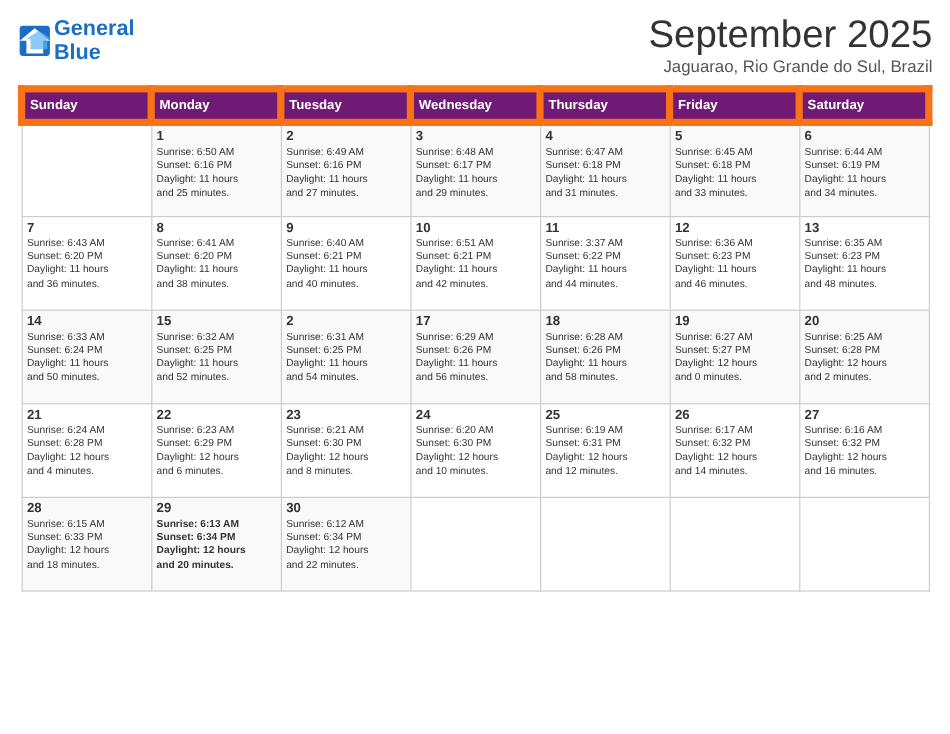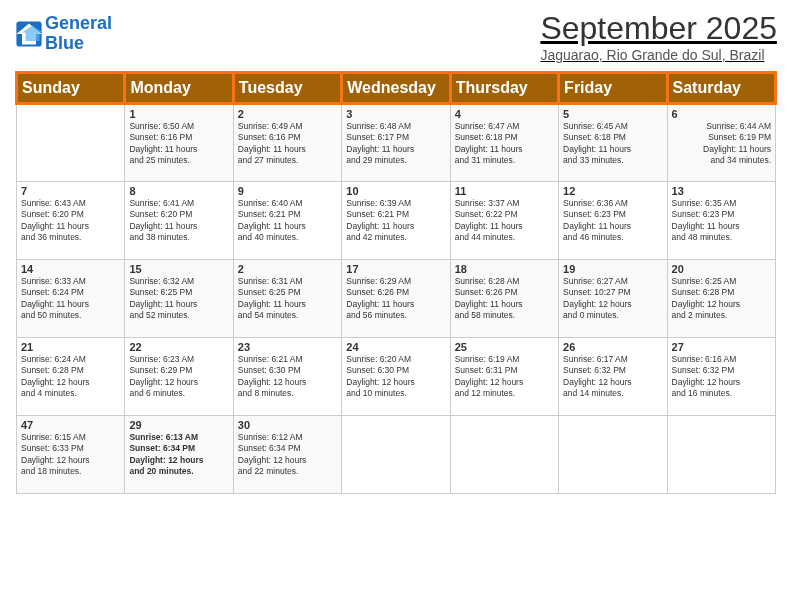--- a/index.html
+++ b/index.html
@@ -34,45 +34,44 @@
     }
     .logo-text span {
       color: #1a6fc4;
     }
     .logo-icon {
       width: 28px;
       height: 28px;
       margin-right: 2px;
     }
     .title-block {
-      text-align: left;
-      text-decoration: underline;
+      text-align: right;
     }
     .month-title {
       font-size: 32px;
       font-weight: normal;
       color: #333;
     }
     .location {
       font-size: 14px;
       color: #555;
     }
     table {
       width: 100%;
       border-collapse: collapse;
       table-layout: fixed;
     }
     thead tr th {
-      background-color: #a16207;
+      background-color: #701a75;
       color: #fff;
-      font-size: 16px;
+      font-size: 11px;
       font-weight: bold;
       padding: 5px 4px;
       text-align: left;
-      border: 3px solid #f97316;
+      border: 6px solid #f97316;
     }
     tbody tr td {
       border: 1px solid #ccc;
       vertical-align: top;
       padding: 3px 4px;
       height: 78px;
       background: #fff;
     }
     tbody tr:nth-child(odd) td {
       background: #f9f9f9;
@@ -160,21 +159,21 @@
           </td>
           <td>
             <span class="day-num">5</span>
             <div class="day-info" style="white-space: pre-line;">Sunrise: 6:45 AM
 Sunset: 6:18 PM
 Daylight: 11 hours
 and 33 minutes.</div>
           </td>
           <td>
             <span class="day-num">6</span>
-            <div class="day-info" style="white-space: pre-line; text-align: right;">Sunrise: 6:44 AM
+            <div class="day-info" style="white-space: pre-line;">Sunrise: 6:44 AM
 Sunset: 6:19 PM
 Daylight: 11 hours
 and 34 minutes.</div>
           </td>
         </tr>
         <tr>
           <td>
             <span class="day-num">7</span>
             <div class="day-info" style="white-space: pre-line;">Sunrise: 6:43 AM
 Sunset: 6:20 PM
@@ -190,21 +189,21 @@
           </td>
           <td>
             <span class="day-num">9</span>
             <div class="day-info" style="white-space: pre-line;">Sunrise: 6:40 AM
 Sunset: 6:21 PM
 Daylight: 11 hours
 and 40 minutes.</div>
           </td>
           <td>
             <span class="day-num">10</span>
-            <div class="day-info" style="white-space: pre-line;">Sunrise: 6:39 AM
+            <div class="day-info" style="white-space: pre-line;">Sunrise: 6:51 AM
 Sunset: 6:21 PM
 Daylight: 11 hours
 and 42 minutes.</div>
           </td>
           <td>
             <span class="day-num">11</span>
             <div class="day-info" style="white-space: pre-line;">Sunrise: 3:37 AM
 Sunset: 6:22 PM
 Daylight: 11 hours
 and 44 minutes.</div>
@@ -256,21 +255,21 @@
           <td>
             <span class="day-num">18</span>
             <div class="day-info" style="white-space: pre-line;">Sunrise: 6:28 AM
 Sunset: 6:26 PM
 Daylight: 11 hours
 and 58 minutes.</div>
           </td>
           <td>
             <span class="day-num">19</span>
             <div class="day-info" style="white-space: pre-line;">Sunrise: 6:27 AM
-Sunset: 10:27 PM
+Sunset: 5:27 PM
 Daylight: 12 hours
 and 0 minutes.</div>
           </td>
           <td>
             <span class="day-num">20</span>
             <div class="day-info" style="white-space: pre-line;">Sunrise: 6:25 AM
 Sunset: 6:28 PM
 Daylight: 12 hours
 and 2 minutes.</div>
           </td>
@@ -321,21 +320,21 @@
           <td>
             <span class="day-num">27</span>
             <div class="day-info" style="white-space: pre-line;">Sunrise: 6:16 AM
 Sunset: 6:32 PM
 Daylight: 12 hours
 and 16 minutes.</div>
           </td>
         </tr>
         <tr>
           <td>
-            <span class="day-num">47</span>
+            <span class="day-num">28</span>
             <div class="day-info" style="white-space: pre-line;">Sunrise: 6:15 AM
 Sunset: 6:33 PM
 Daylight: 12 hours
 and 18 minutes.</div>
           </td>
           <td>
             <span class="day-num">29</span>
             <div class="day-info" style="white-space: pre-line; font-weight: bold;">Sunrise: 6:13 AM
 Sunset: 6:34 PM
 Daylight: 12 hours

